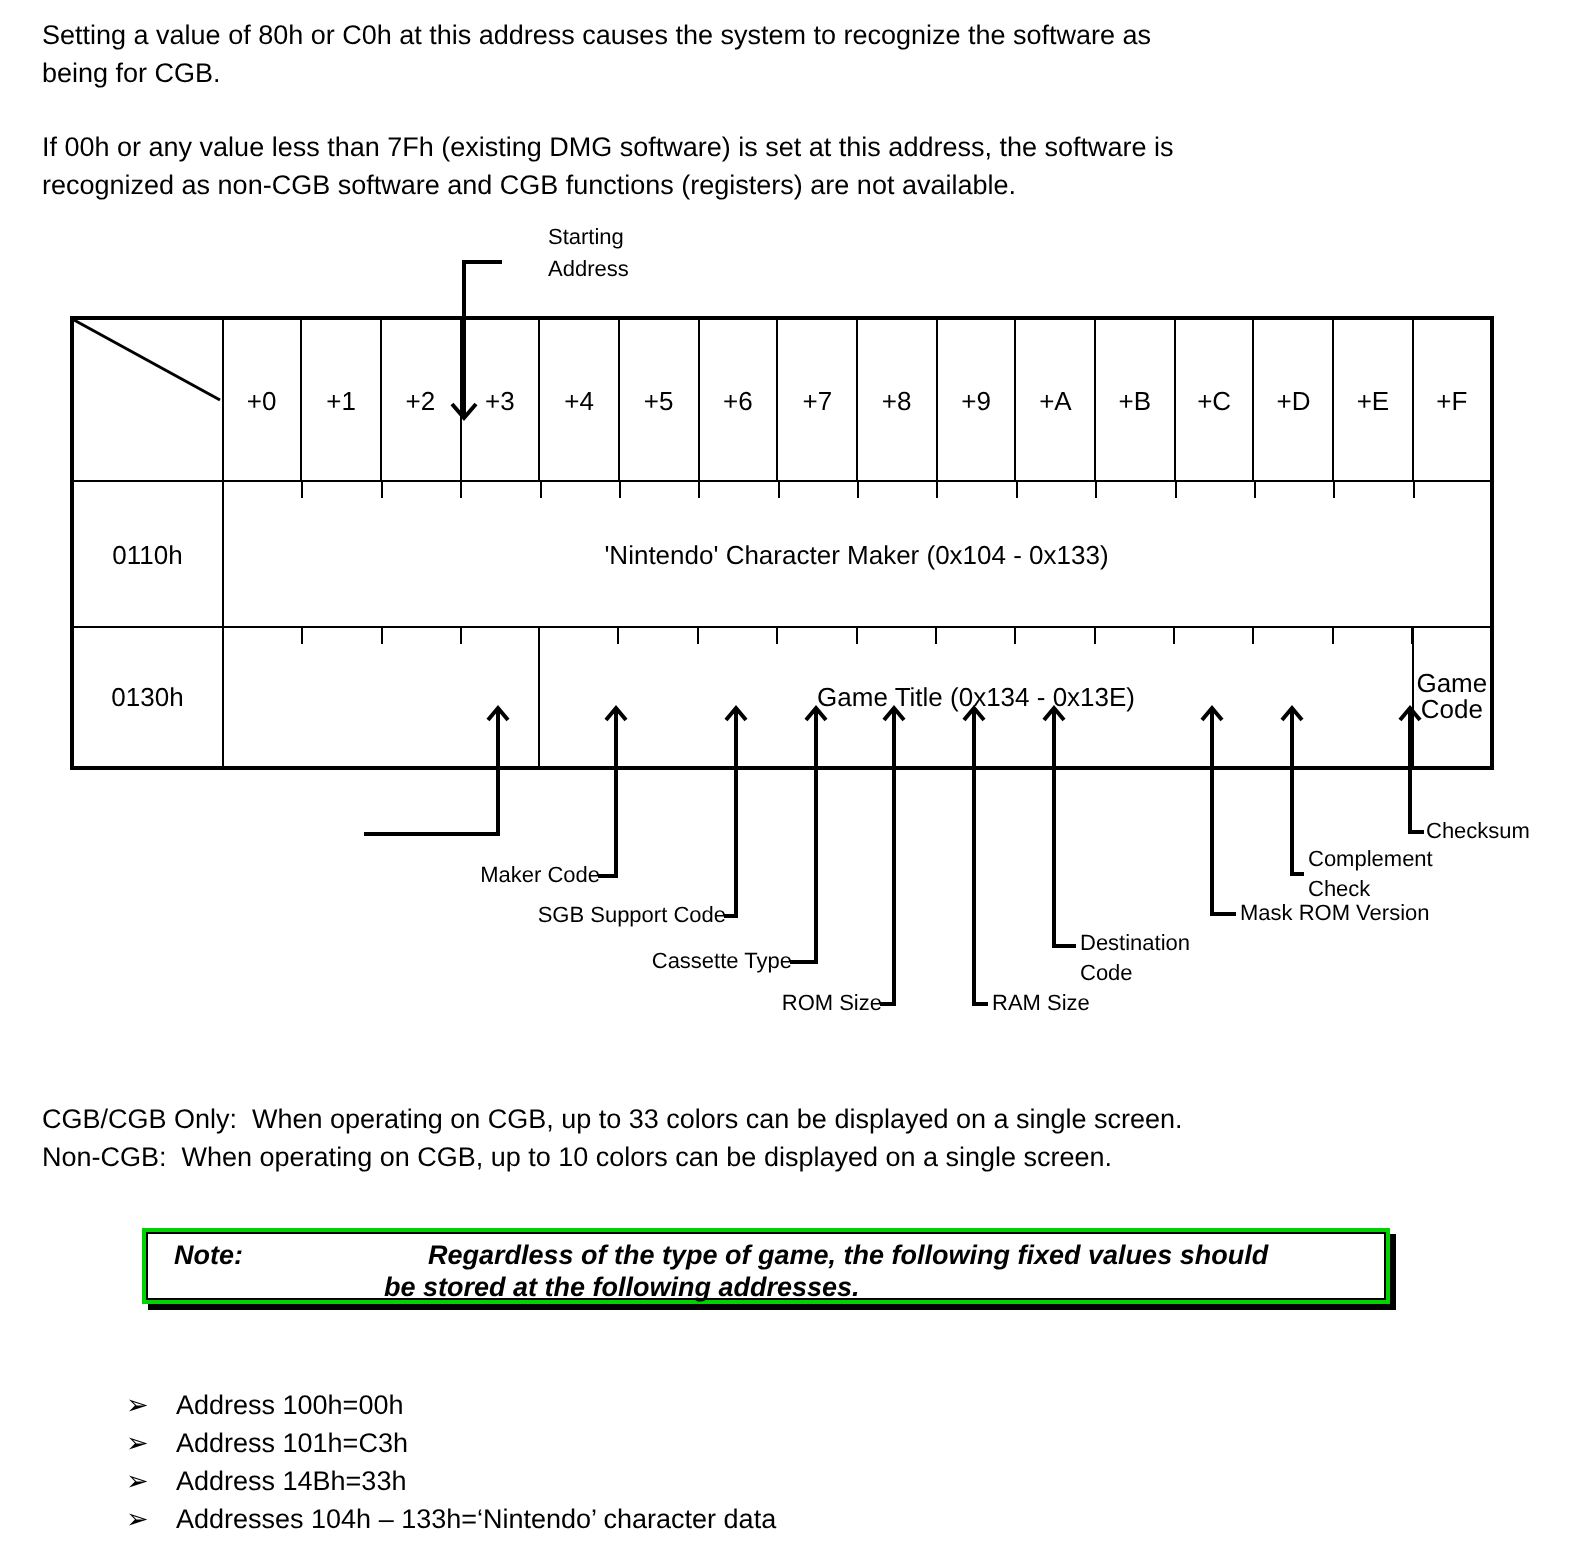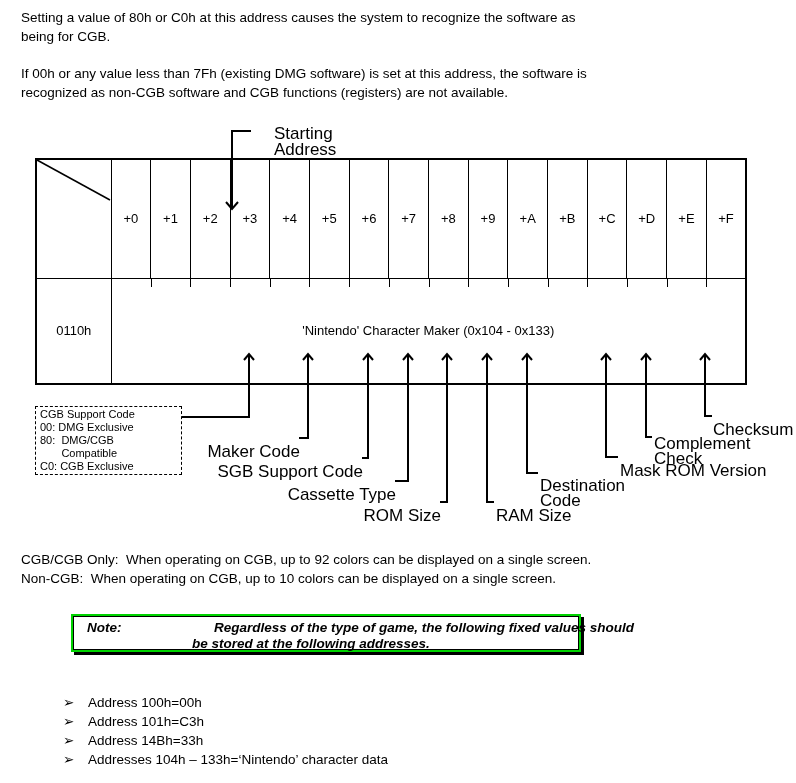--- a/index.html
+++ b/index.html
@@ -29,32 +29,32 @@
   .small2{font-size:12.5px;line-height:13.5px;white-space:pre-line;}
   
   .ticks{
     background-image:repeating-linear-gradient(90deg,transparent 0,transparent 38.69px,#000 38.69px,#000 39.69px);
     background-size:100% 8px;background-repeat:no-repeat;background-position:left top;
   }
   .hatch{
     background-image:repeating-linear-gradient(45deg,#000 0,#000 2px,#fff 2px,#fff 6.5px);
   }
 
-  .callout{font-size:17px;line-height:14.5px;margin-top:14px;}
+  .callout{font-size:11px;line-height:14.5px;}
   .callout.pre{white-space:pre;}
   .r{text-align:left;}
 
   #cgb-box{
     left:35px;top:301px;width:147px;height:69px;border:1px dashed #000;
     font-size:11px;line-height:12.9px;white-space:pre;padding:1px 0 0 4px;box-sizing:border-box;
   }
 
   
   #note-outer{
-    left:71px;top:614px;width:510px;height:38px;box-sizing:border-box;
+    left:71px;top:614px;width:624px;height:38px;box-sizing:border-box;
     border:2px solid #00d400;box-shadow:3px 3px 0 #000;background:#fff;
   }
   #note-inner{
     position:absolute;inset:0;border:1px solid #000;
     font-weight:bold;font-style:italic;line-height:16px;
   }
   #note-label{position:absolute;left:13px;top:3px;}
   #note-text{position:absolute;left:82px;top:3px;width:537px;text-indent:22px;white-space:pre-wrap;margin-left:36px;}
 
   
@@ -109,20 +109,27 @@
       <th>+B</th>
       <th>+C</th>
       <th>+D</th>
       <th>+E</th>
       <th>+F</th>
     </tr>
     <tr style="height:38px">
       <th class="rh">0110h</th>
       <td colspan="16" class="ticks">'Nintendo' Character Maker (0x104 - 0x133)</td>
     </tr>
+    <tr style="height:37px">
+      <th class="rh">0130h</th>
+      <td colspan="4" class="ticks"></td>
+      <td colspan="11" class="ticks">Game Title (0x134 - 0x13E)</td>
+      <td class="small2">Game
+Code</td>
+    </tr>
   </tbody>
     </table>
 
   <svg id="overlay" width="796" height="415" viewBox="0 0 796 415">
 
     <line x1="37" y1="55" x2="110" y2="95" stroke-width="1.5"></line>
 
     <polyline points="251,26 232,26 232,103" stroke-width="2"></polyline>
     <polyline points="226,97 232,104 238,97" stroke-width="2"></polyline>
 
@@ -153,40 +160,35 @@
     <polyline points="652,332 646,332 646,249" stroke-width="2"></polyline>
     <polyline points="641,255 646,249 651,255" stroke-width="2"></polyline>
 
     <polyline points="712,311 705,311 705,249" stroke-width="2"></polyline>
     <polyline points="700,255 705,249 710,255" stroke-width="2"></polyline>
   </svg>
 
   <div class="abs callout pre" style="left:274px;top:7px;line-height:15.5px">Starting
 Address</div>
 
-  <div id="cgb-box" class="abs">CGB Support Code
-00: DMG Exclusive
-80:  DMG/CGB
-       Compatible
-C0: CGB Exclusive</div>
 
   <div class="abs callout r" style="right:496px;top:326px">Maker Code</div>
   <div class="abs callout r" style="right:433px;top:346px">SGB Support Code</div>
   <div class="abs callout r" style="right:400px;top:369px">Cassette Type </div>
   <div class="abs callout r" style="right:355px;top:390px">ROM Size</div>
   <div class="abs callout" style="left:496px;top:390px">RAM Size</div>
   <div class="abs callout pre" style="left:540px;top:360px">Destination
 Code</div>
   <div class="abs callout" style="left:620px;top:345px">Mask ROM Version</div>
   <div class="abs callout pre" style="left:654px;top:318px">Complement
 Check</div>
   <div class="abs callout" style="left:713px;top:304px">Checksum</div>
 </div>
 
-<div class="abs para" style="left:21px;top:550px">CGB/CGB Only:  When operating on CGB, up to 92 colors can be displayed on a single screen.
+<div class="abs para" style="left:21px;top:550px">CGB/CGB Only:  When operating on CGB, up to 33 colors can be displayed on a single screen.
 Non-CGB:  When operating on CGB, up to 10 colors can be displayed on a single screen.</div>
 
 <div id="note-outer" class="abs" style="border-color: rgb(0, 212, 0);">
   <div id="note-inner">
     <span id="note-label">Note:</span>
     <div id="note-text">Regardless of the type of game, the following fixed values should
 be stored at the following addresses.</div>
   </div>
 </div>
 

